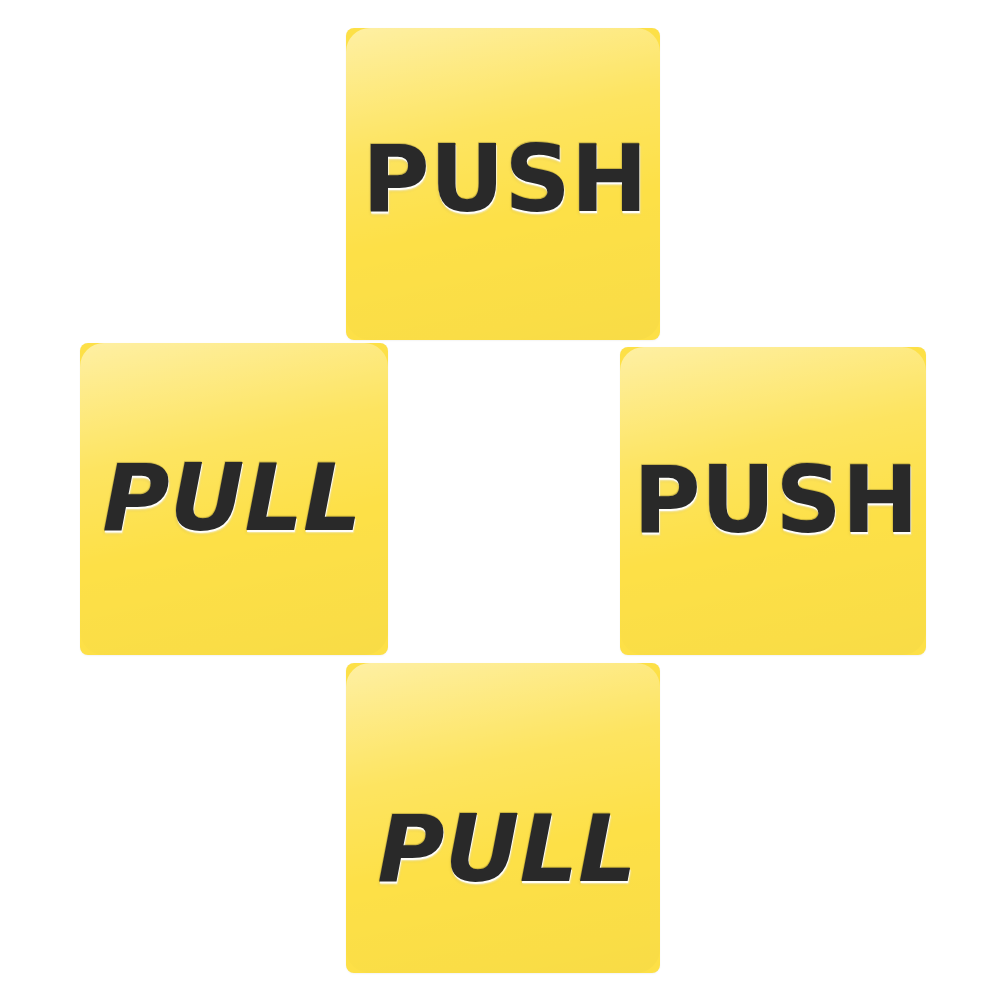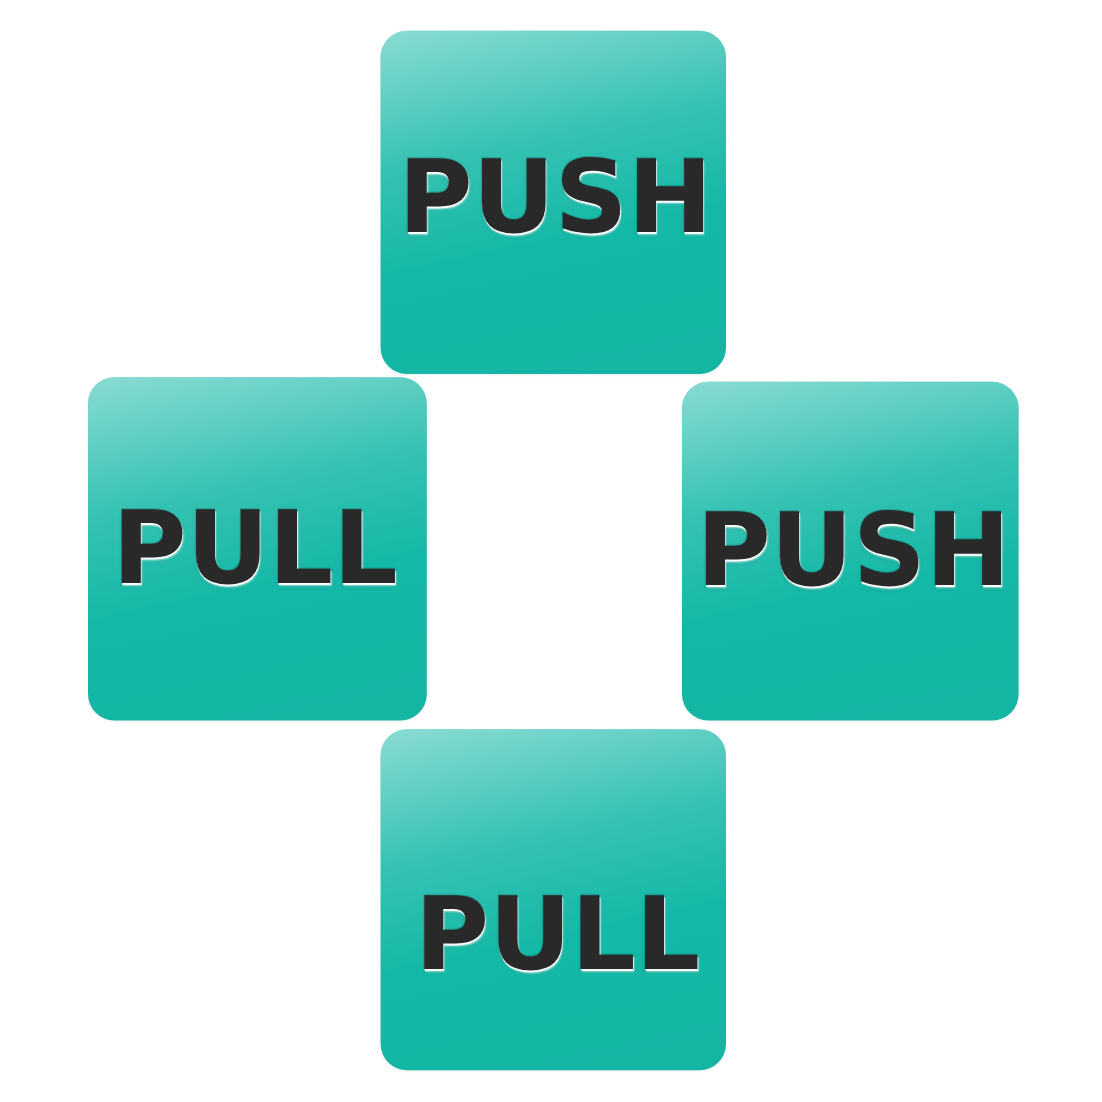--- a/index.html
+++ b/index.html
@@ -16,22 +16,22 @@
     position: relative;
     width: 1002px;
     height: 1002px;
     background: #ffffff;
     overflow: hidden;
   }
 
   .sign-plate {
     position: absolute;
     box-sizing: border-box;
-    background: #14b8a6;
-    border-radius: 24px;
+    background: #fde047;
+    border-radius: 8px;
     display: flex;
     align-items: center;
     justify-content: center;
     box-shadow:
       0 1px 2px rgba(0,0,0,0.045),
       0 0 0 0.5px rgba(0,0,0,0.012);
   }
 
   
   .sign-plate::before {
@@ -67,21 +67,21 @@
     
     text-shadow:
        0.5px  1.5px 0.6px rgba(255,255,255,0.92),
        1px    2.5px 1.8px rgba(255,255,255,0.55),
       -0.5px -1px  0.8px rgba(0,0,0,0.22),
        0px    3px  3.5px rgba(0,0,0,0.10);
     transform: translateY(-2px);
   }
 
   .label-push { font-size: 92px; letter-spacing: 0px; }
-  .label-pull { font-size: 92px; letter-spacing: 0px; }
+  .label-pull { font-size: 92px; letter-spacing: 0px; font-style: italic; }
 
   
   .plate-top    .sign-label { transform: translate(2px, -4px); }
   .plate-left   .sign-label { transform: translate(-2px, 0px); }
   .plate-right  .sign-label { transform: translate(3px, 0px); }
   .plate-bottom .sign-label { transform: translate(4px, 32px); }
 </style>
 </head>
 <body>
 

